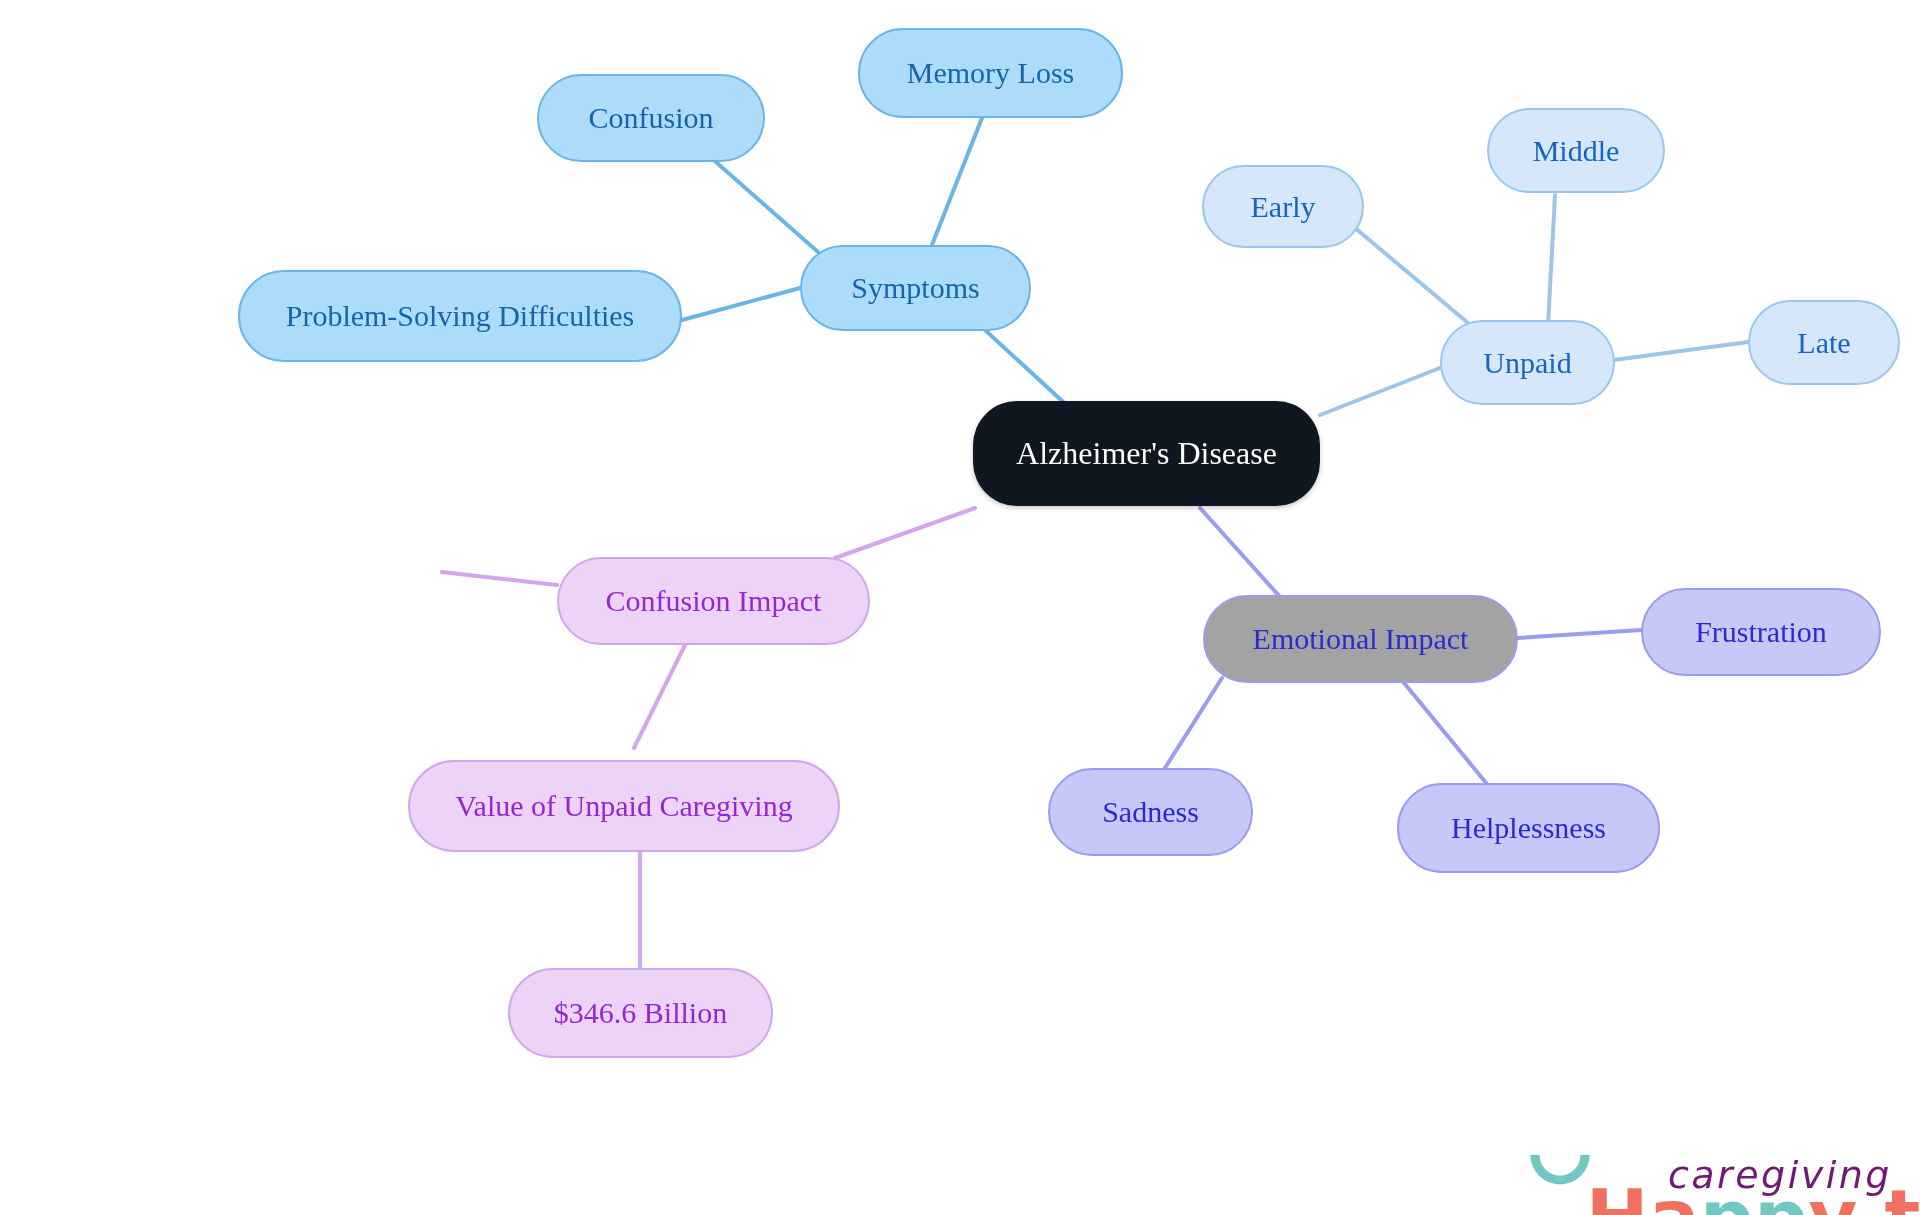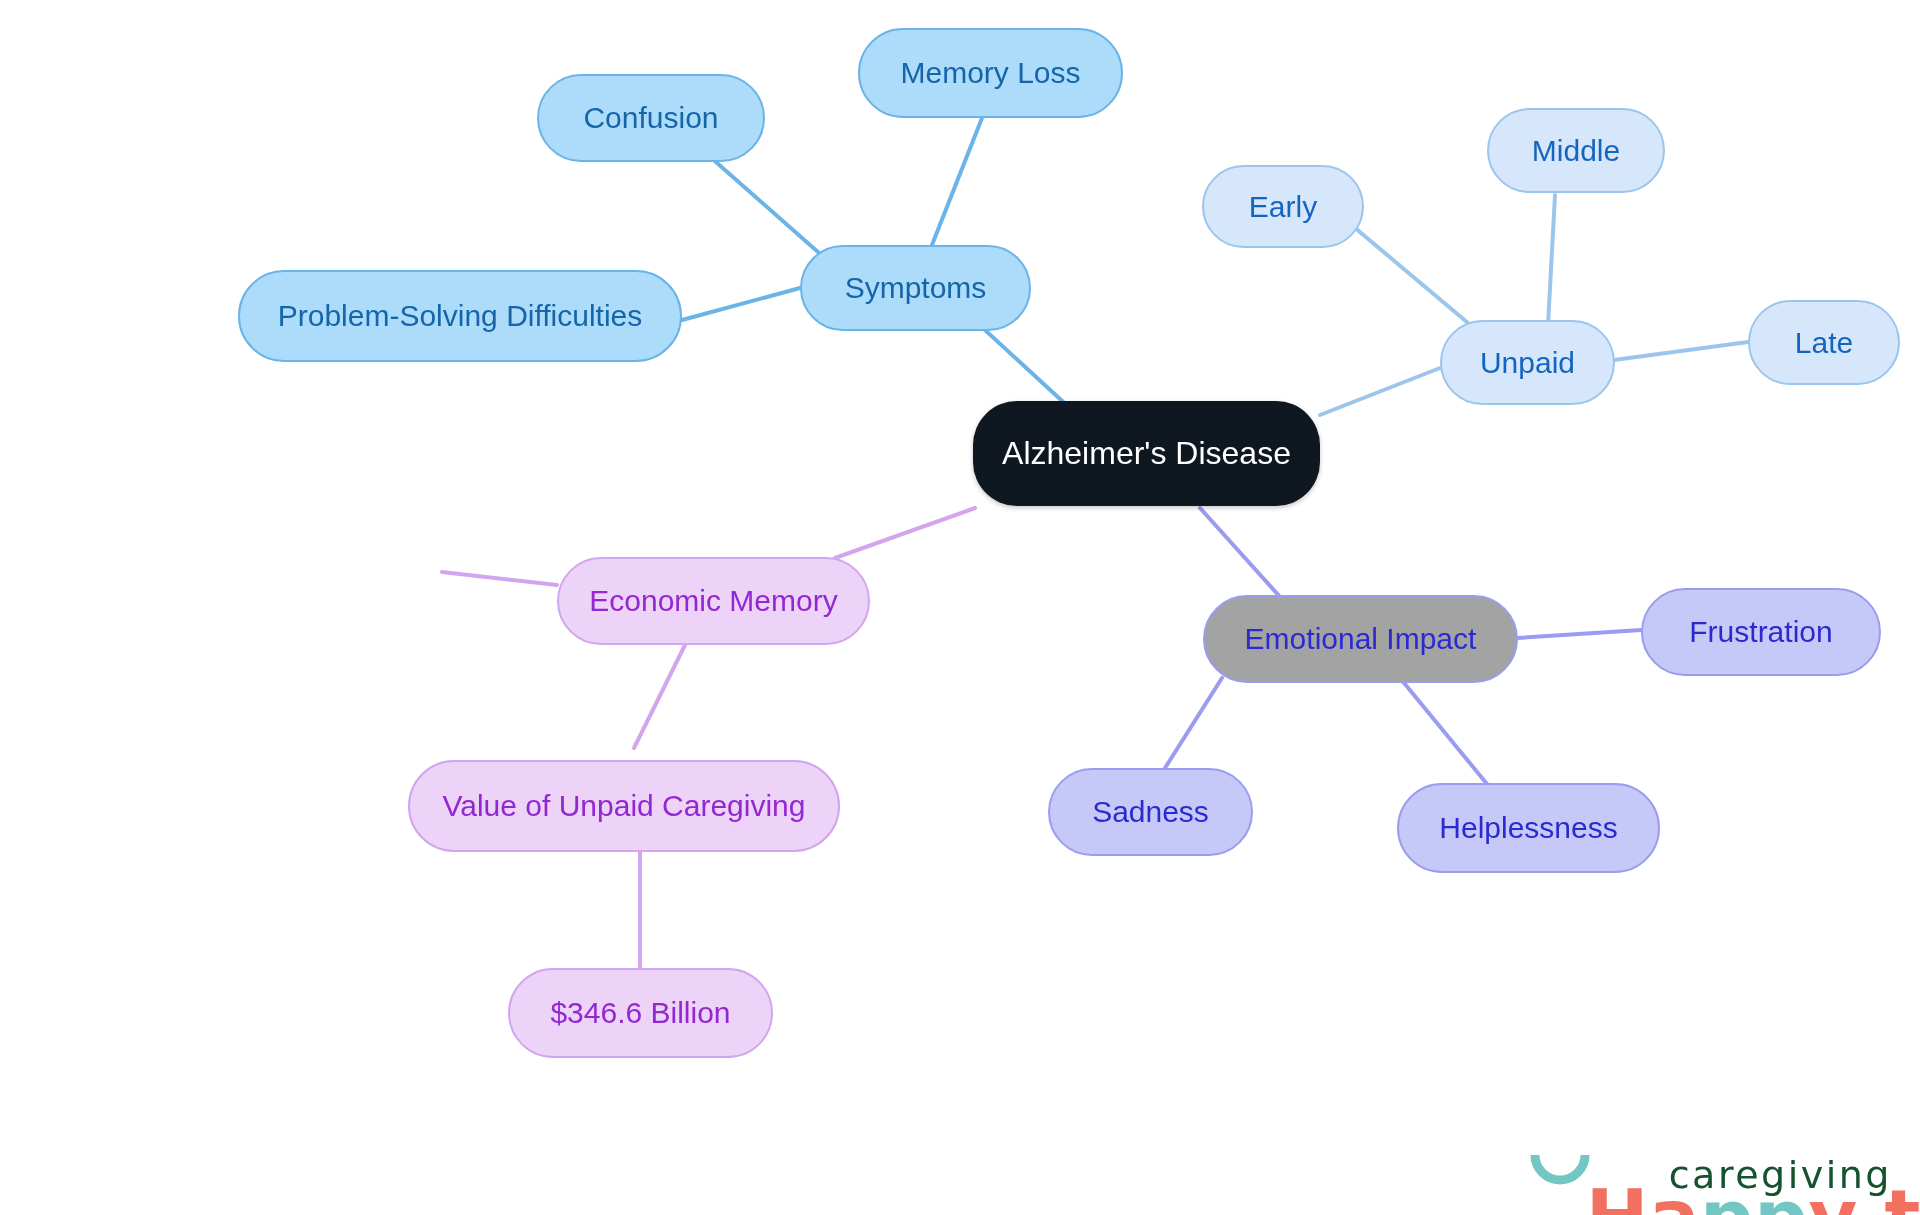--- a/index.html
+++ b/index.html
@@ -38,20 +38,21 @@
     display: flex;
     align-items: center;
     justify-content: center;
     text-align: center;
     border-radius: 999px;
     border-style: solid;
     border-width: 2px;
     line-height: 1.18;
     white-space: pre-line;
     padding: 4px 10px;
+    font-family: Liberation Serif, serif;
   }
 
   .node.root {
     border-width: 0;
     border-radius: 44px;
     box-shadow: 0 2px 5px rgba(0,0,0,0.22);
     text-align: center;
   }
 
   
@@ -161,32 +162,32 @@
   <div class="node" id="node-frustration" style="left:1641px; top:588px; width:240px; height:88px; font-size:30px;
               background:#c6c8f7; border-color:#9a9cf0; color:#2a2ad0;">Frustration</div>
 
   <div class="node" id="node-sadness" style="left:1048px; top:768px; width:205px; height:88px; font-size:30px;
               background:#c6c8f7; border-color:#9a9cf0; color:#2a2ad0;">Sadness</div>
 
   <div class="node" id="node-helplessness" style="left:1397px; top:783px; width:263px; height:90px; font-size:30px;
               background:#c6c8f7; border-color:#9a9cf0; color:#2a2ad0;">Helplessness</div>
 
   <div class="node" id="node-economic-impact" style="left:557px; top:557px; width:313px; height:88px; font-size:30px;
-              background:#ecd3f7; border-color:#d3a5ee; color:#9327d2;">Economic Memory</div>
+              background:#ecd3f7; border-color:#d3a5ee; color:#9327d2;">Confusion Impact</div>
 
 
   <div class="node" id="node-unpaid-caregiving" style="left:408px; top:760px; width:432px; height:92px; font-size:30px;
               background:#ecd3f7; border-color:#d3a5ee; color:#9327d2;">Value of Unpaid Caregiving</div>
 
   <div class="node" id="node-unpaid-value" style="left:508px; top:968px; width:265px; height:90px; font-size:30px;
               background:#ecd3f7; border-color:#d3a5ee; color:#9327d2;">$346.6 Billion</div>
 
   <div id="brand-logo">
     <div class="logo-main">
       <span style="color:#f2705f;">Ha</span><span style="color:#73c7c3;">pp</span><span style="color:#f2705f;">y</span><span style="color:#f2705f;"> to Help</span>
     </div>
     <svg id="logo-smile" viewBox="0 0 62 40">
       <path d="M6 4 A 25 25 0 0 0 56 4" fill="none" stroke="#73c7c3" stroke-width="9" stroke-linecap="butt"></path>
     </svg>
-    <div class="logo-sub" style="color:#14532d;">caregiving</div>
+    <div class="logo-sub" style="color:#701a75;font-style:italic;">caregiving</div>
   </div>
 
 </div>
 
 </body></html>

